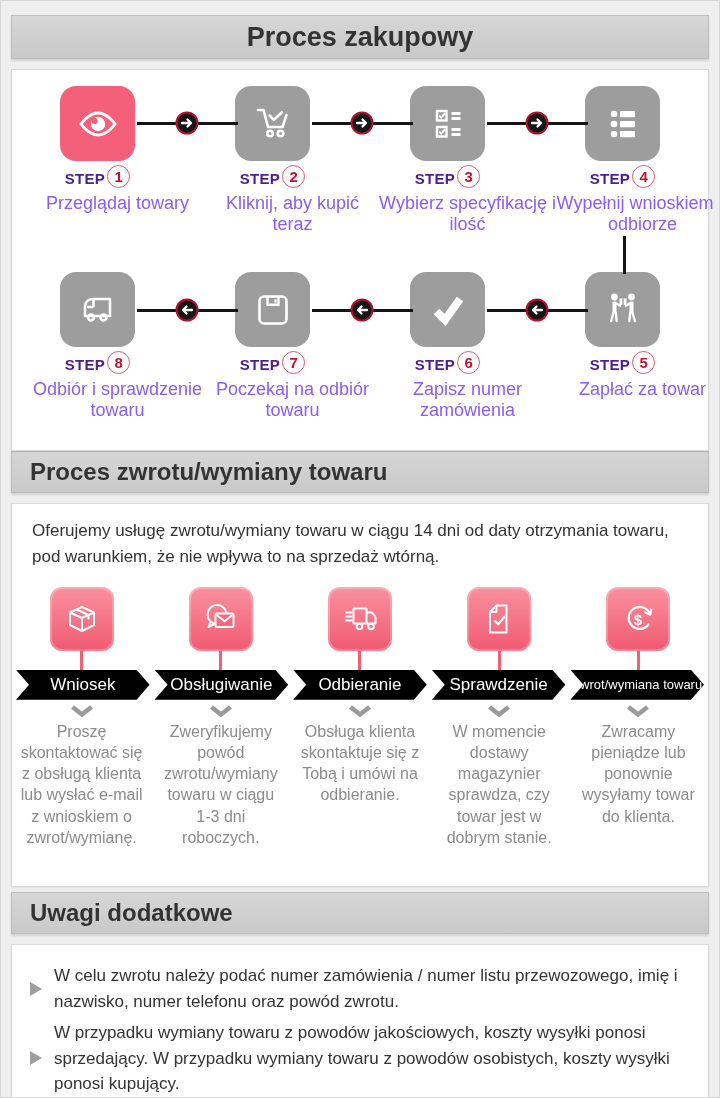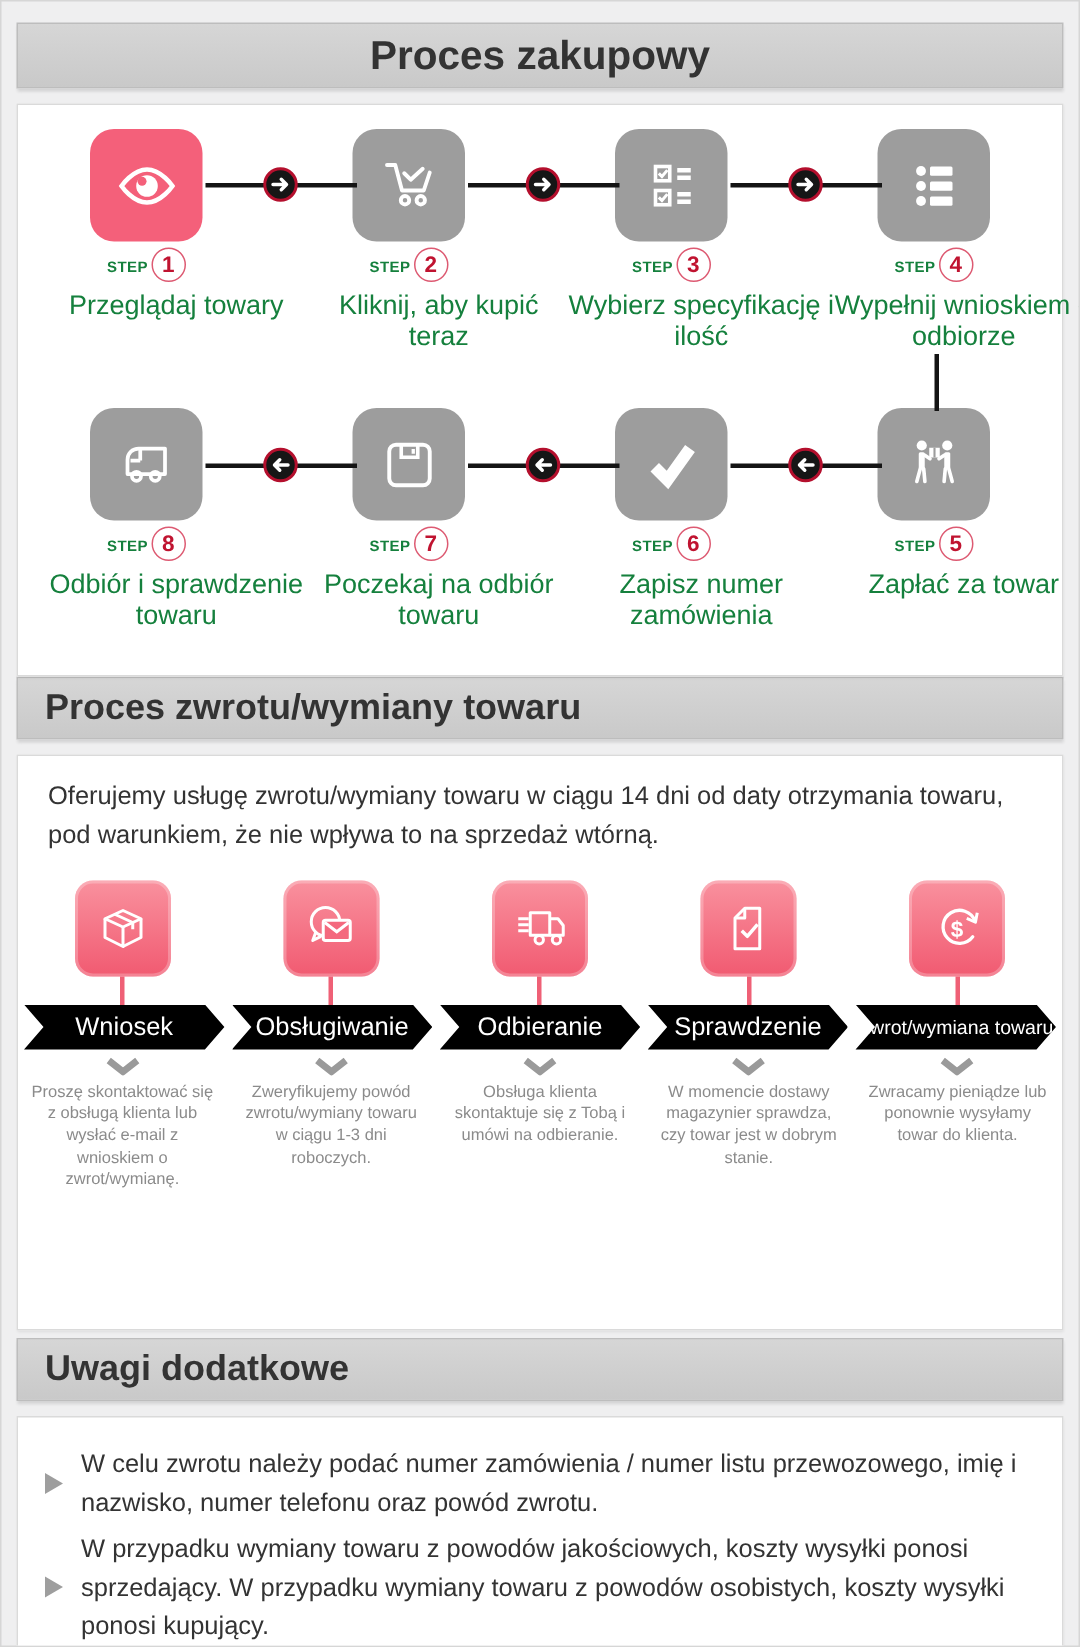--- a/index.html
+++ b/index.html
@@ -36,29 +36,29 @@
   .steps-grid { display:grid; grid-template-columns:repeat(4,175px); row-gap:28px; justify-content:center; }
   .step-cell { height:158px; display:flex; flex-direction:column; align-items:center; text-align:center; }
   .step-square {
     width:75px; height:75px; border-radius:16px;
     background:#9d9d9d;
     display:flex; align-items:center; justify-content:center;
     flex:0 0 auto;
   }
   .step-square.pink { background:#f4607a; }
   .step-tag { display:flex; align-items:center; margin-top:8px; }
-  .step-word { font-size:10px; font-weight:800; color:#15803d; letter-spacing:.3px; }
+  .step-word { font-size:15px; font-weight:800; color:#4c1d95; letter-spacing:.3px; }
   .step-num {
     width:23px; height:23px; border-radius:50%;
     border:1.6px solid #dd5a72; color:#c01330;
     font-size:15px; font-weight:bold;
     display:flex; align-items:center; justify-content:center;
     margin-left:2px; margin-top:-4px; background:#fff;
   }
-  .step-desc { font-size:18px; color:#15803d; line-height:1.17; margin-top:5px; width:178px;margin-left:40px; }
+  .step-desc { font-size:18px; color:#8b5cf6; line-height:1.17; margin-top:5px; width:178px;margin-left:40px; }
 
   .hline { position:absolute; height:3px; background:#141414; }
   .vline { position:absolute; width:3px; background:#141414; }
   .conn-circle { position:absolute; width:24px; height:24px; }
 
   
   .returns-card { height:384px; padding-top:14px; }
   .intro { padding:0 20px; font-size:17px; line-height:1.55; color:#333; }
   .stage-icons { display:grid; grid-template-columns:repeat(5,1fr); margin-top:16px; }
   .stage-icon-cell { display:flex; flex-direction:column; align-items:center; }
@@ -72,21 +72,21 @@
   .banner-row { display:flex; gap:5px; padding:0 4px; height:30px; }
   .banner {
     flex:1 1 0; background:#000000; color:#fff;
     display:flex; align-items:center; justify-content:center; text-align:center;
     font-size:17px;
     clip-path:polygon(0 0, calc(100% - 13px) 0, 100% 50%, calc(100% - 13px) 100%, 0 100%, 13px 50%);
   }
   .banner.small { font-size:13px; line-height:1.05; }
   .stage-descs { display:grid; grid-template-columns:repeat(5,1fr); margin-top:5px; }
   .stage-desc-cell { display:flex; flex-direction:column; align-items:center; text-align:center; }
-  .stage-desc { font-size:11px; color:#8b8b8b; line-height:1.33; margin-top:4px; padding:0 7px; }
+  .stage-desc { font-size:16px; color:#8b8b8b; line-height:1.33; margin-top:4px; padding:0 7px; }
 
   
   .notes-card { height:162px; padding:12px 18px; display:flex; flex-direction:column; justify-content:flex-start; }
   .note-item { display:flex; align-items:center; margin-top:6px; }
   .note-tri {
     width:0; height:0; flex:0 0 auto;
     border-left:12px solid #9e9e9e;
     border-top:7.5px solid transparent;
     border-bottom:7.5px solid transparent;
     margin-right:12px;

